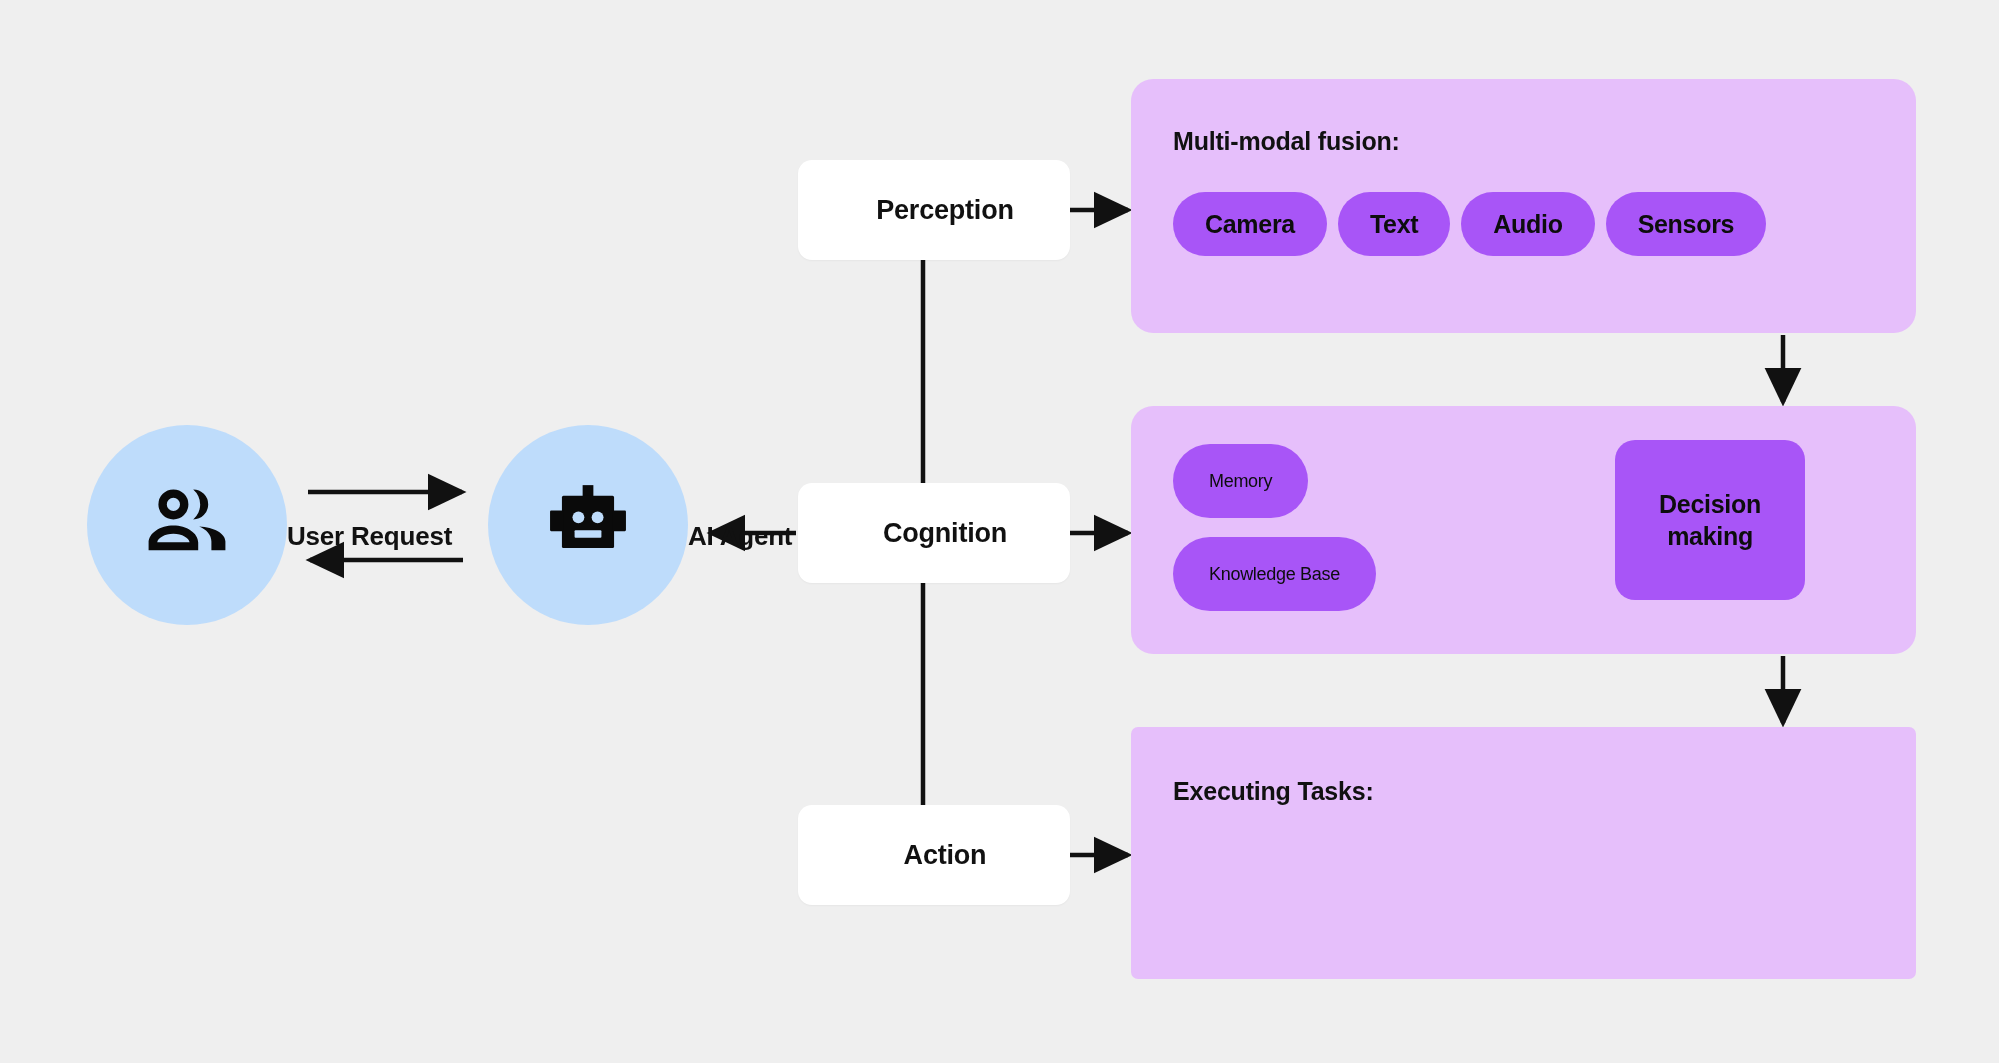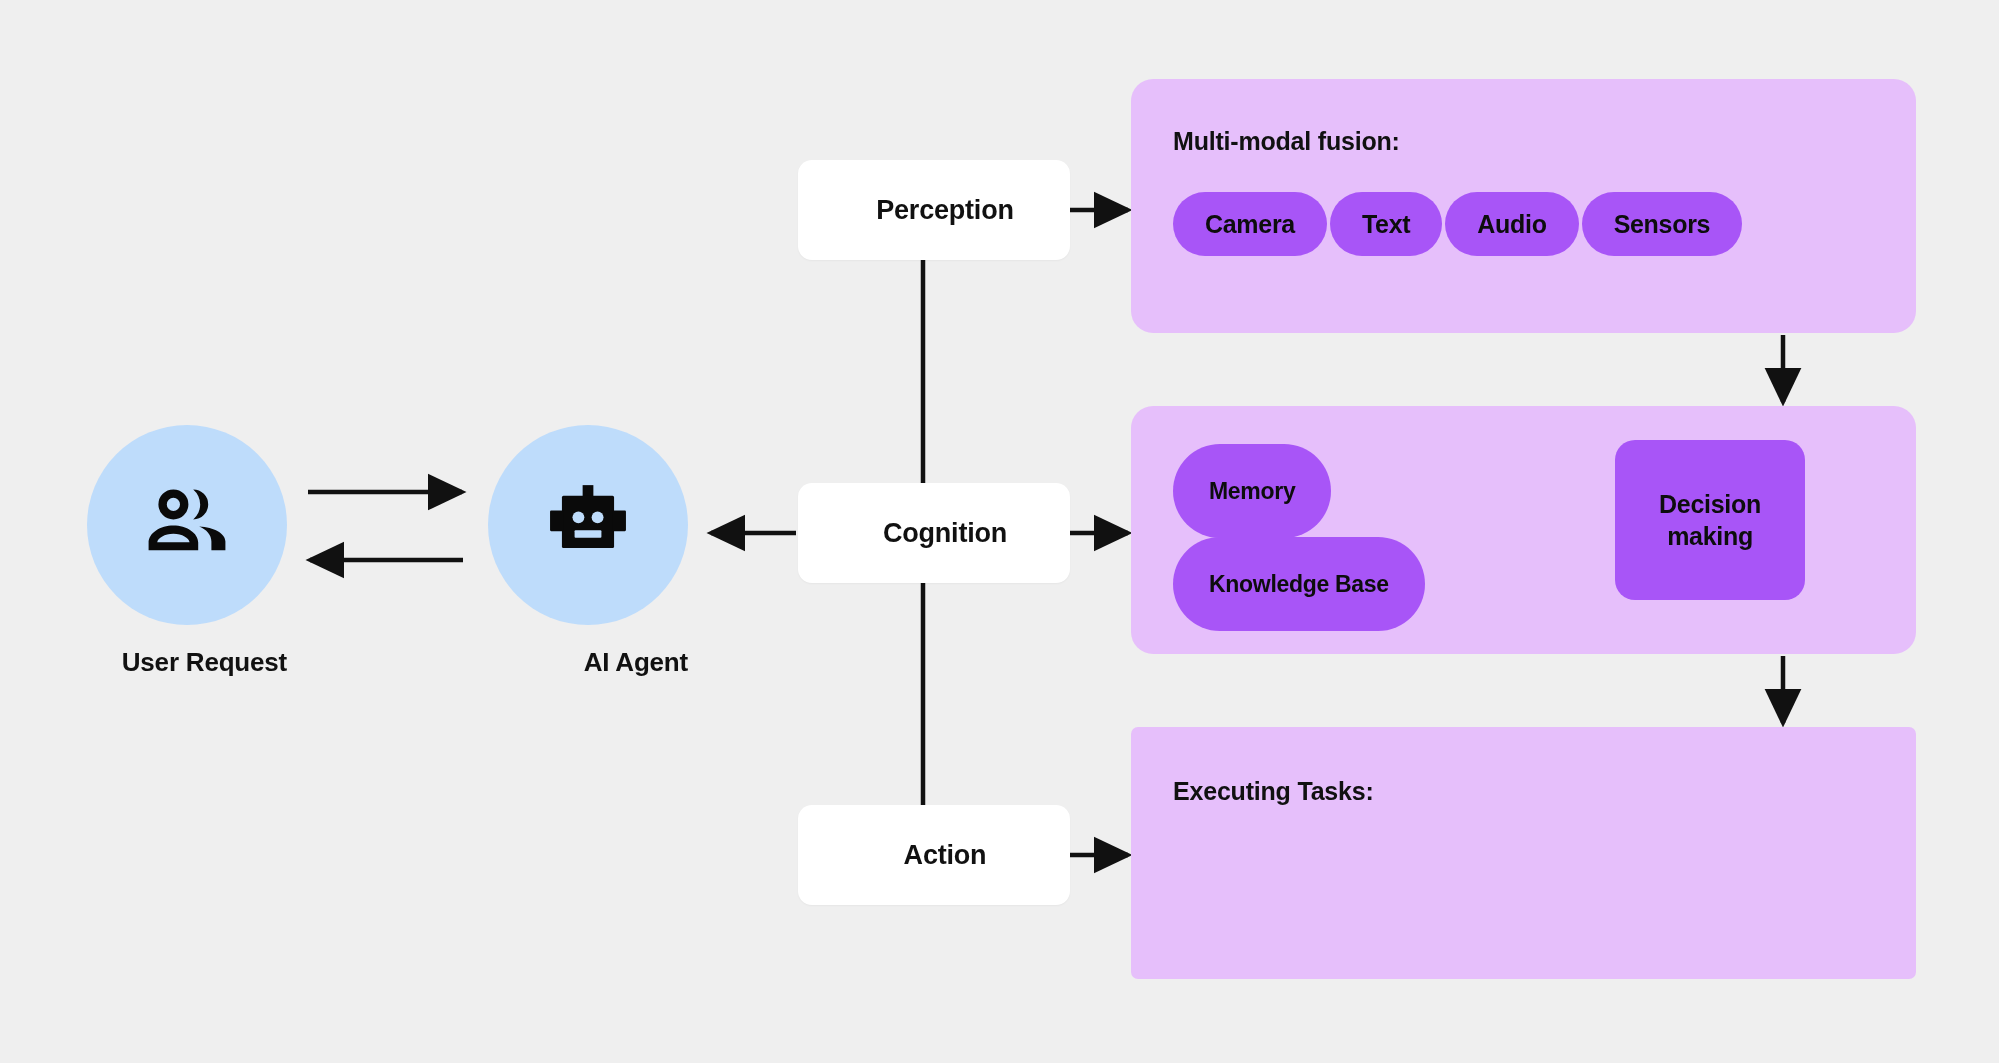--- a/index.html
+++ b/index.html
@@ -28,22 +28,22 @@
     left: 0; top: 0;
     width: 1999px;
     height: 1063px;
     pointer-events: none;
   }
 
   
   .actor {
     position: absolute;
     display: flex;
-    flex-direction: column;
-    align-items: flex-end;
+    flex-direction: row;
+    align-items: center;
   }
   .actor-disc {
     width: 200px;
     height: 200px;
     border-radius: 50%;
     background: #bedcfb;
     display: flex;
     align-items: center;
     justify-content: center;
   }
@@ -98,21 +98,21 @@
     letter-spacing: -0.2px;
     white-space: nowrap;
   }
   #panel-perception .panel-title { top: 48px; }
   #panel-action     .panel-title { top: 50px; }
 
   .pill-row {
     position: absolute;
     left: 42px;
     display: flex;
-    gap: 3px;
+    gap: 11px;
   }
   #perception-pills { top: 113px; }
   #action-pills     { top: 114px; }
 
   .pill {
     background: #a855f7;
     border-radius: 999px;
     height: 64px;
     display: flex;
     align-items: center;
@@ -126,23 +126,23 @@
   }
 
   
   .cog-pill {
     position: absolute;
     background: #a855f7;
     border-radius: 999px;
     height: 62px;
     display: flex;
     align-items: center;
-    padding: 16px 36px;
-    font-size: 23px;
-    font-weight: 700;
+    padding: 6px 36px;
+    font-size: 18px;
+    font-weight: 400;
     color: #0d0d0d;
     letter-spacing: -0.3px;
     white-space: nowrap;
   }
   #cog-memory    { left: 42px; top: 38px; }
   #cog-knowledge { left: 42px; top: 131px; }
 
   #cog-decision {
     position: absolute;
     left: 484px;

